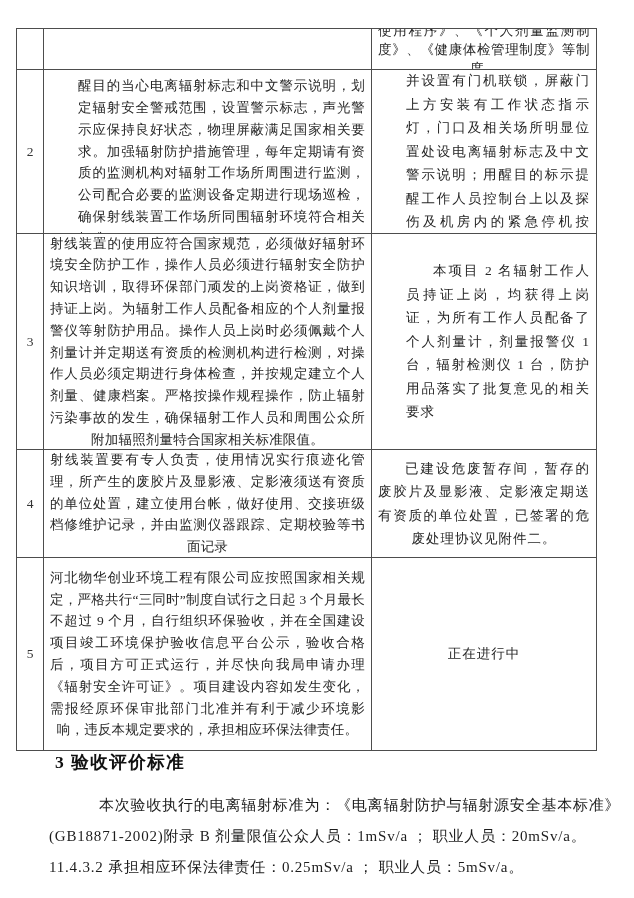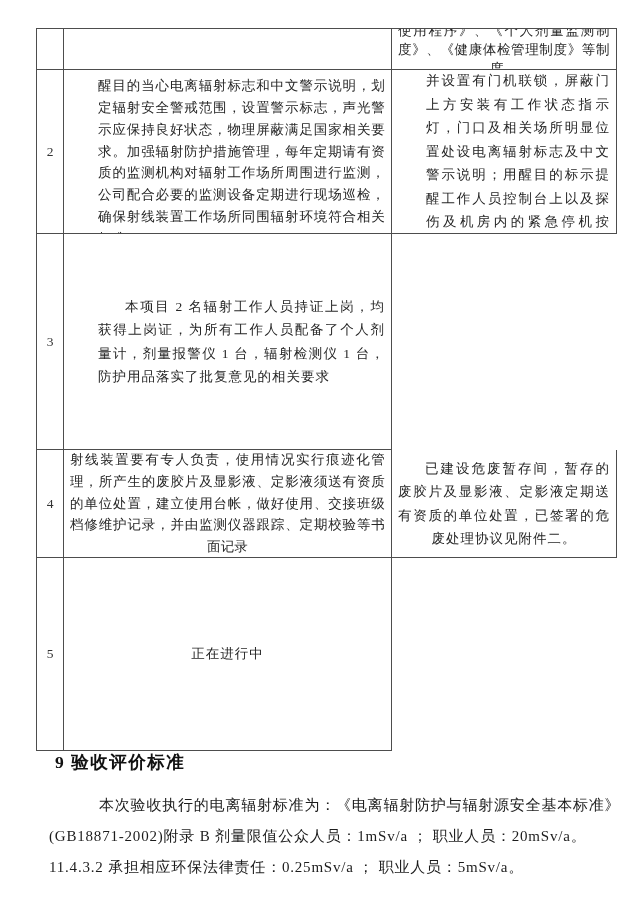--- a/index.html
+++ b/index.html
@@ -3,21 +3,21 @@
 <meta charset="utf-8">
 <style>
   html,body{margin:0;padding:0;}
   body{
     width:634px;height:898px;position:relative;background:#ffffff;
     font-family:"Liberation Serif","DejaVu Serif",serif;
     color:#262626;overflow:hidden;
   }
   
   .acceptance-table{
-    position:absolute;left:36px;top:28px;width:580px;
+    position:absolute;left:16px;top:28px;width:580px;
     border-left:1px solid #4d4d4d;border-top:1px solid #4d4d4d;
     background:#ffffff;
   }
   .trow{display:grid;grid-template-columns:27px 328px 225px;}
   .cell{
     border-right:1px solid #4d4d4d;border-bottom:1px solid #4d4d4d;
     display:flex;align-items:center;justify-content:center;overflow:hidden;
     background:#ffffff;
   }
   .r1{height:40px;}
@@ -71,46 +71,52 @@
       <div class="cell r2 left-cell">
         <div class="txt last-left">射线装置工作场所防护要落实环评要求，设置醒目的当心电离辐射标志和中文警示说明，划定辐射安全警戒范围，设置警示标志，声光警示应保持良好状态，物理屏蔽满足国家相关要求。加强辐射防护措施管理，每年定期请有资质的监测机构对辐射工作场所周围进行监测，公司配合必要的监测设备定期进行现场巡检，确保射线装置工作场所同围辐射环境符合相关标准。</div>
       </div>
       <div class="cell r2 right-cell">
         <div class="txt last-left">已落实。机房采用防护门，并设置有门机联锁，屏蔽门上方安装有工作状态指示灯，门口及相关场所明显位置处设电离辐射标志及中文警示说明；用醒目的标示提醒工作人员控制台上以及探伤及机房内的紧急停机按钮。</div>
       </div>
     </div>
 
     <div class="trow">
       <div class="cell r3 num">3</div>
+      <div class="cell r3 left-cell">
+        <div class="txt last-center">射线装置的使用应符合国家规范，必须做好辐射环境安全防护工作，操作人员必须进行辐射安全防护知识培训，取得环保部门顽发的上岗资格证，做到持证上岗。为辐射工作人员配备相应的个人剂量报警仪等射防护用品。操作人员上岗时必须佩戴个人剂量计并定期送有资质的检测机构进行检测，对操作人员必须定期进行身体检查，并按规定建立个人剂量、健康档案。严格按操作规程操作，防止辐射污染事故的发生，确保辐射工作人员和周围公众所附加辐照剂量特合国家相关标准限值。</div>
+      </div>
       <div class="cell r3 right-cell">
         <div class="txt indent2 last-left">本项目 2 名辐射工作人员持证上岗，均获得上岗证，为所有工作人员配备了个人剂量计，剂量报警仪 1 台，辐射检测仪 1 台，防护用品落实了批复意见的相关要求</div>
       </div>
     </div>
 
     <div class="trow">
       <div class="cell r4 num">4</div>
       <div class="cell r4 left-cell">
         <div class="txt last-center">射线装置要有专人负责，使用情况实行痕迹化管理，所产生的废胶片及显影液、定影液须送有资质的单位处置，建立使用台帐，做好使用、交接班级档修维护记录，并由监测仪器跟踪、定期校验等书面记录</div>
       </div>
       <div class="cell r4 right-cell">
         <div class="txt indent2 last-center">已建设危废暂存间，暂存的废胶片及显影液、定影液定期送有资质的单位处置，已签署的危废处理协议见附件二。</div>
       </div>
     </div>
 
     <div class="trow">
       <div class="cell r5 num">5</div>
+      <div class="cell r5 left-cell">
+        <div class="txt last-center">河北物华创业环境工程有限公司应按照国家相关规定，严格共行“三同时”制度自试行之日起 3 个月最长不超过 9 个月，自行组织环保验收，并在全国建设项目竣工环境保护验收信息平台公示，验收合格后，项目方可正式运行，并尽快向我局申请办理《辐射安全许可证》。项目建设内容如发生变化，需报经原环保审批部门北准并有利于减少环境影响，违反本规定要求的，承担相应环保法律责任。</div>
+      </div>
       <div class="cell r5 right-cell center-single">
         <div class="txt">正在进行中</div>
       </div>
     </div>
 
   </div>
 
   <div class="bottom-sections">
-    <div class="sec-heading">9  验收评价标准</div>
+    <div class="sec-heading">3  验收评价标准</div>
     <div class="para">
       <div class="pline indent">本次验收执行的电离辐射标准为：《电离辐射防护与辐射源安全基本标准》</div>
       <div class="pline">(GB18871-2002)附录 B 剂量限值公众人员：1mSv/a ； 职业人员：20mSv/a。</div>
       <div class="pline">11.4.3.2 承担相应环保法律责任：0.25mSv/a ； 职业人员：5mSv/a。</div>
     </div>
     <div class="sec-heading h6">6  质量保证措施</div>
   </div>
 
 </div>
 

